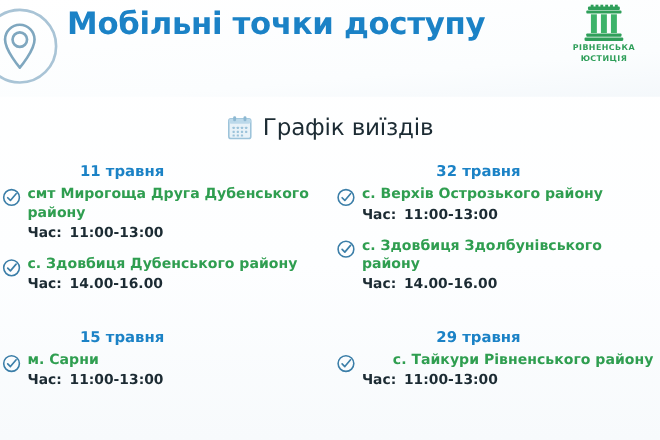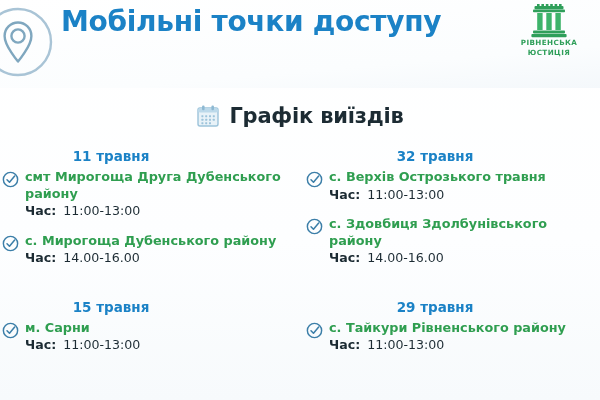--- a/index.html
+++ b/index.html
@@ -82,21 +82,21 @@
   .schedule-head {
     display: flex;
     align-items: center;
     justify-content: center;
     gap: 9px;
     margin-top: 16px;
   }
   .cal-icon { width: 24px; height: 24px; display: block; }
   .schedule-title {
     font-size: 21px;
-    font-weight: 700;
+    font-weight: 400;
     color: #1c2b33;
     letter-spacing: -0.2px;
   }
 
   
   .columns {
     position: absolute;
     top: 148px;
     left: 0;
     width: 600px;
@@ -137,21 +137,21 @@
     color: #2f9e50;
     line-height: 1.28;
   }
   .time-row {
     font-size: 12.6px;
     color: #1c2b33;
     line-height: 1.32;
     margin-top: 1px;
   }
   .time-label { font-weight: 700; }
-  .time-value { font-weight: 400; }
+  .time-value { font-weight: 700; }
 
   .gap-before-date { margin-top: 32px; }
 </style>
 </head>
 <body>
 
 <div id="page">
 
   <div class="header">
 
@@ -234,21 +234,21 @@
       </div>
 
       <div class="entry">
         <span class="check-icon">
           <svg width="17" height="17" viewBox="0 0 20 20" aria-hidden="true">
             <circle cx="10" cy="10" r="8.4" fill="none" stroke="#3b7ea8" stroke-width="1.7"></circle>
             <path d="M5.9 10.3l2.9 2.9 6.1-7.2" fill="none" stroke="#3b7ea8" stroke-width="1.8" stroke-linecap="round" stroke-linejoin="round"></path>
           </svg>
         </span>
         <span class="entry-text">
-          <span class="place" style="display: block;">с. Мирогоща Дубенського району</span>
+          <span class="place" style="display: block;">с. Здовбиця Дубенського району</span>
           <span class="time-row" style="display: block;">
             <span class="time-label" style="margin-right: 3px;">Час:</span>
             <span class="time-value">14.00-16.00</span>
           </span>
         </span>
       </div>
 
       <div class="date-label gap-before-date">15 травня</div>
 
       <div class="entry">
@@ -274,21 +274,21 @@
       <div class="date-label">32 травня</div>
 
       <div class="entry">
         <span class="check-icon">
           <svg width="17" height="17" viewBox="0 0 20 20" aria-hidden="true">
             <circle cx="10" cy="10" r="8.4" fill="none" stroke="#3b7ea8" stroke-width="1.7"></circle>
             <path d="M5.9 10.3l2.9 2.9 6.1-7.2" fill="none" stroke="#3b7ea8" stroke-width="1.8" stroke-linecap="round" stroke-linejoin="round"></path>
           </svg>
         </span>
         <span class="entry-text">
-          <span class="place" style="display: block;">с. Верхів Острозького травня</span>
+          <span class="place" style="display: block;">с. Верхів Острозького району</span>
           <span class="time-row" style="display: block;">
             <span class="time-label" style="margin-right: 3px;">Час:</span>
             <span class="time-value">11:00-13:00</span>
           </span>
         </span>
       </div>
 
       <div class="entry">
         <span class="check-icon">
           <svg width="17" height="17" viewBox="0 0 20 20" aria-hidden="true">
@@ -308,21 +308,21 @@
       <div class="date-label gap-before-date">29 травня</div>
 
       <div class="entry">
         <span class="check-icon">
           <svg width="17" height="17" viewBox="0 0 20 20" aria-hidden="true">
             <circle cx="10" cy="10" r="8.4" fill="none" stroke="#3b7ea8" stroke-width="1.7"></circle>
             <path d="M5.9 10.3l2.9 2.9 6.1-7.2" fill="none" stroke="#3b7ea8" stroke-width="1.8" stroke-linecap="round" stroke-linejoin="round"></path>
           </svg>
         </span>
         <span class="entry-text">
-          <span class="place" style="display: block;">с. Тайкури Рівненського району</span>
+          <span class="place" style="display: block; text-align: right;">с. Тайкури Рівненського району</span>
           <span class="time-row" style="display: block;">
             <span class="time-label" style="margin-right: 3px;">Час:</span>
             <span class="time-value">11:00-13:00</span>
           </span>
         </span>
       </div>
 
     </div>
 
   </div>

